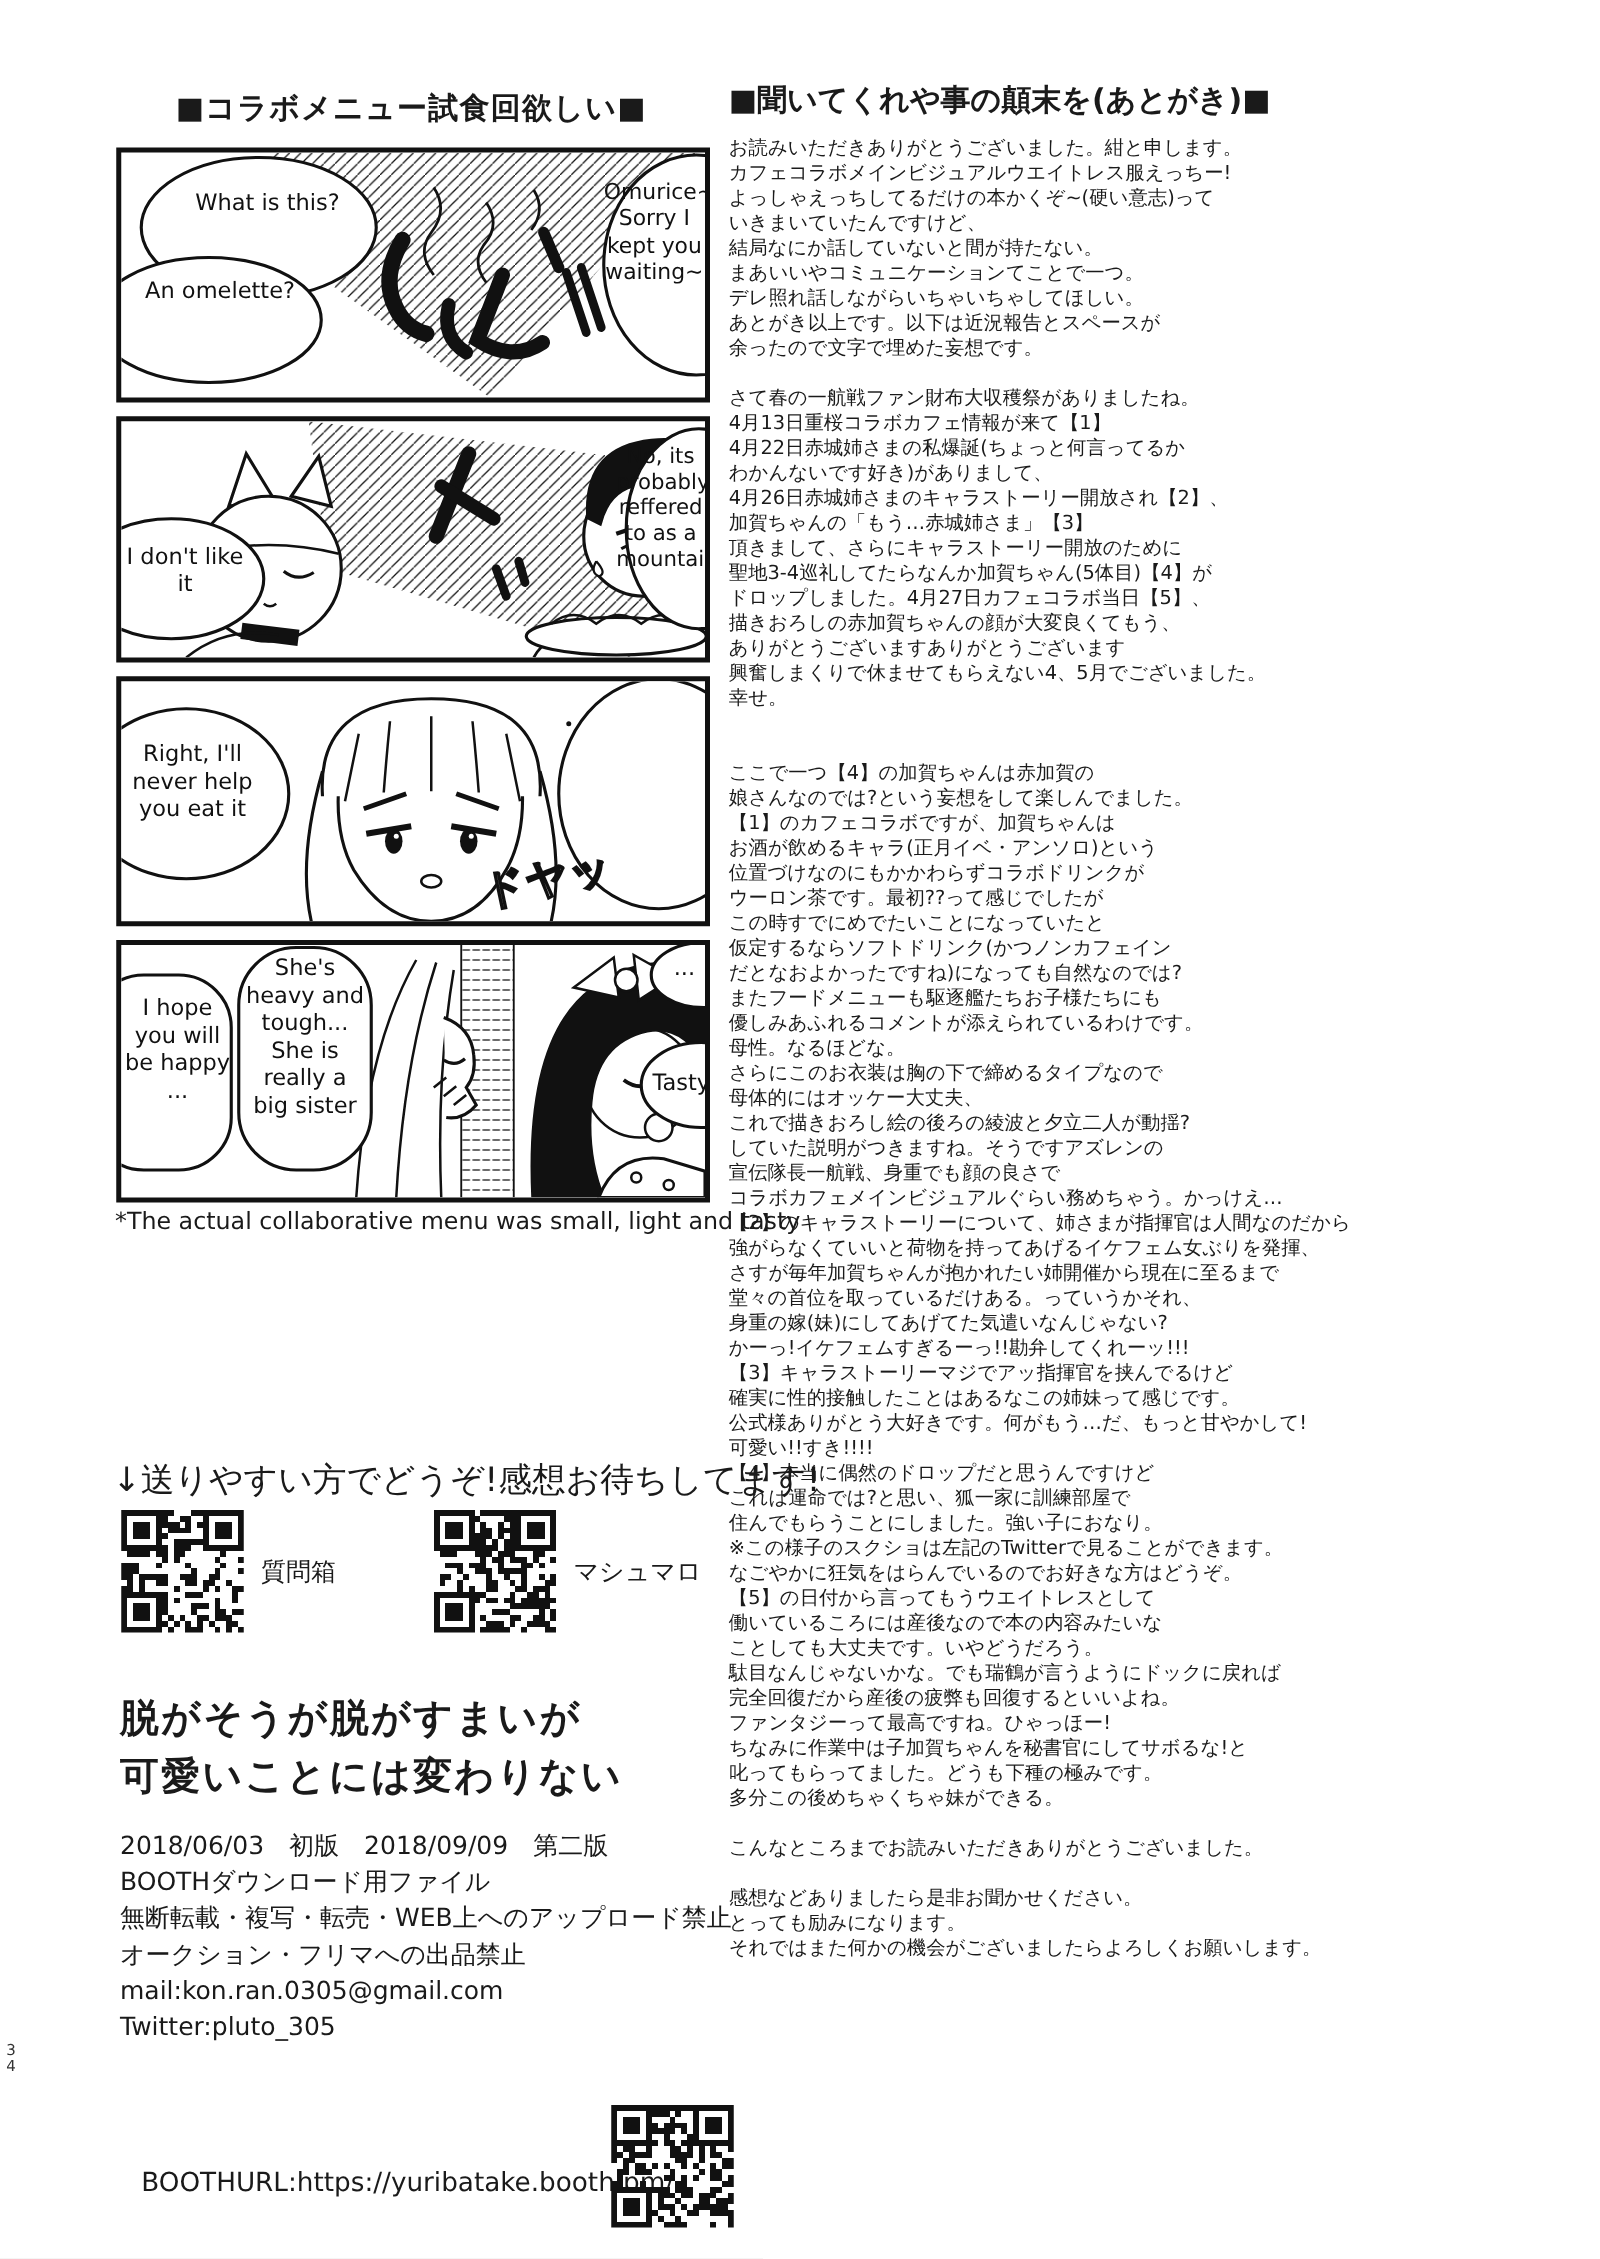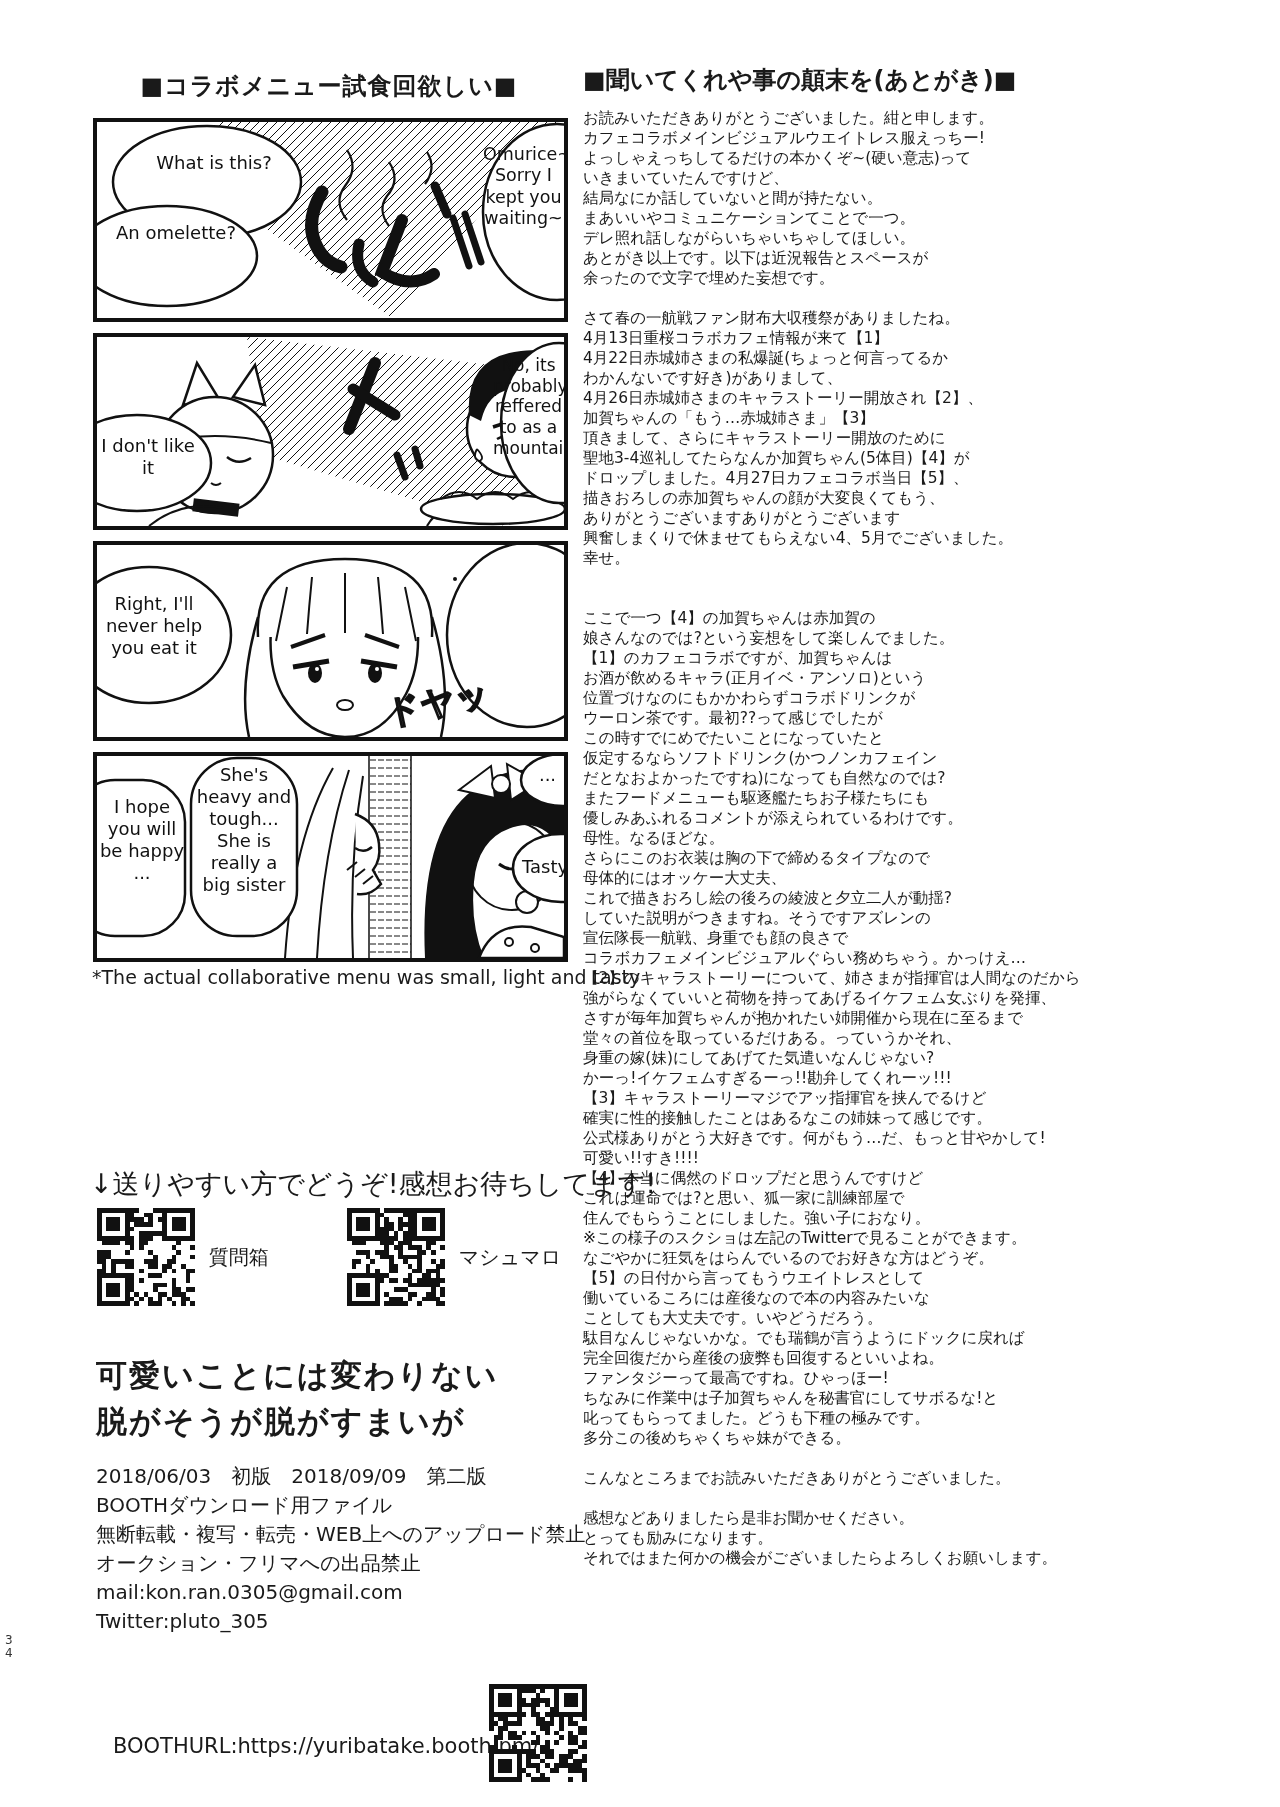--- a/index.html
+++ b/index.html
@@ -499,22 +499,22 @@
               <rect x="0" y="14" width="7" height="7"></rect>
               <rect x="1" y="15" width="5" height="5" fill="#fff"></rect>
               <rect x="2" y="16" width="3" height="3"></rect>
             </g>
           </svg>
         <div class="qr-label">マシュマロ</div>
       </div>
     </div>
 
     <div class="slogan">
+        <div class="slogan-line">脱がそうが脱がすまいが</div>
         <div class="slogan-line">可愛いことには変わりない</div>
-        <div class="slogan-line">脱がそうが脱がすまいが</div>
       </div>
 
     <div class="pub-info">
         <div class="pub-line">2018/06/03　初版　2018/09/09　第二版</div>
         <div class="pub-line">BOOTHダウンロード用ファイル</div>
         <div class="pub-line">無断転載・複写・転売・WEB上へのアップロード禁止</div>
         <div class="pub-line">オークション・フリマへの出品禁止</div>
         <div class="pub-line">mail:kon.ran.0305@gmail.com</div>
         <div class="pub-line">Twitter:pluto_305</div>
       </div>

